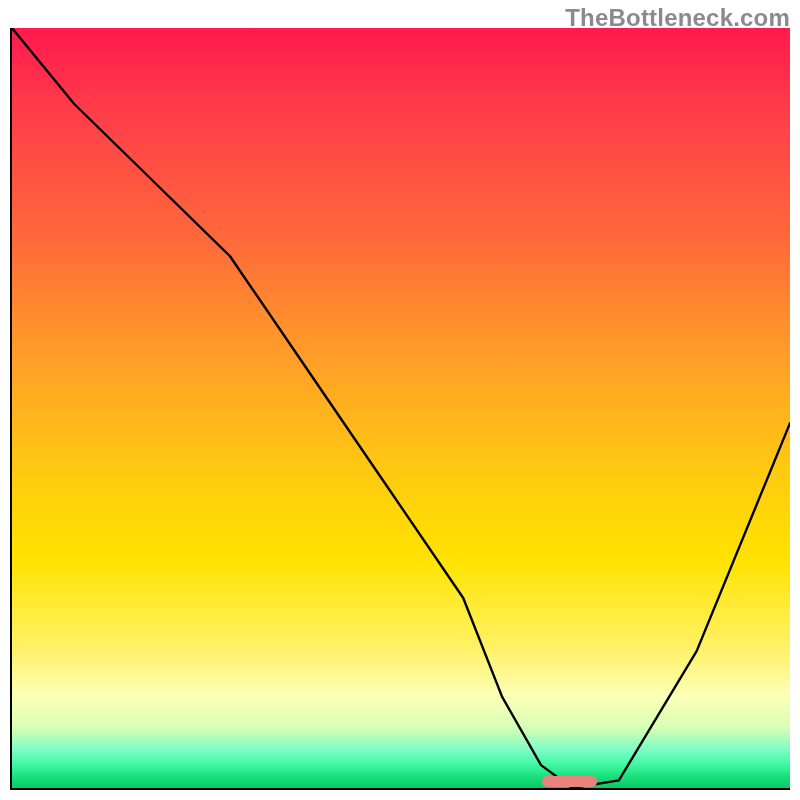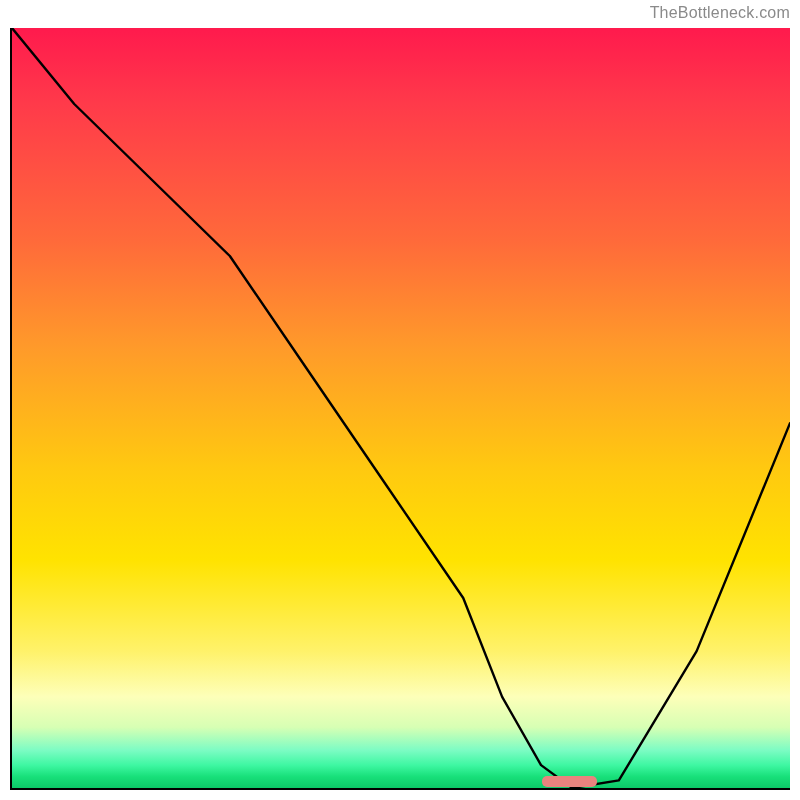--- a/index.html
+++ b/index.html
@@ -8,22 +8,22 @@
     width: 800px;
     height: 800px;
     background: #ffffff;
     font-family: Arial, Helvetica, sans-serif;
     overflow: hidden;
   }
   .attribution {
     position: absolute;
     top: 4px;
     right: 10px;
-    font-size: 16px;
-    font-weight: normal;
+    font-size: 24px;
+    font-weight: bold;
     color: #8a8a8a;
     letter-spacing: 0.2px;
   }
   .chart-frame {
     position: absolute;
     left: 10px;
     top: 28px;
     width: 780px;
     height: 762px;
     border-left: 2px solid #000;

